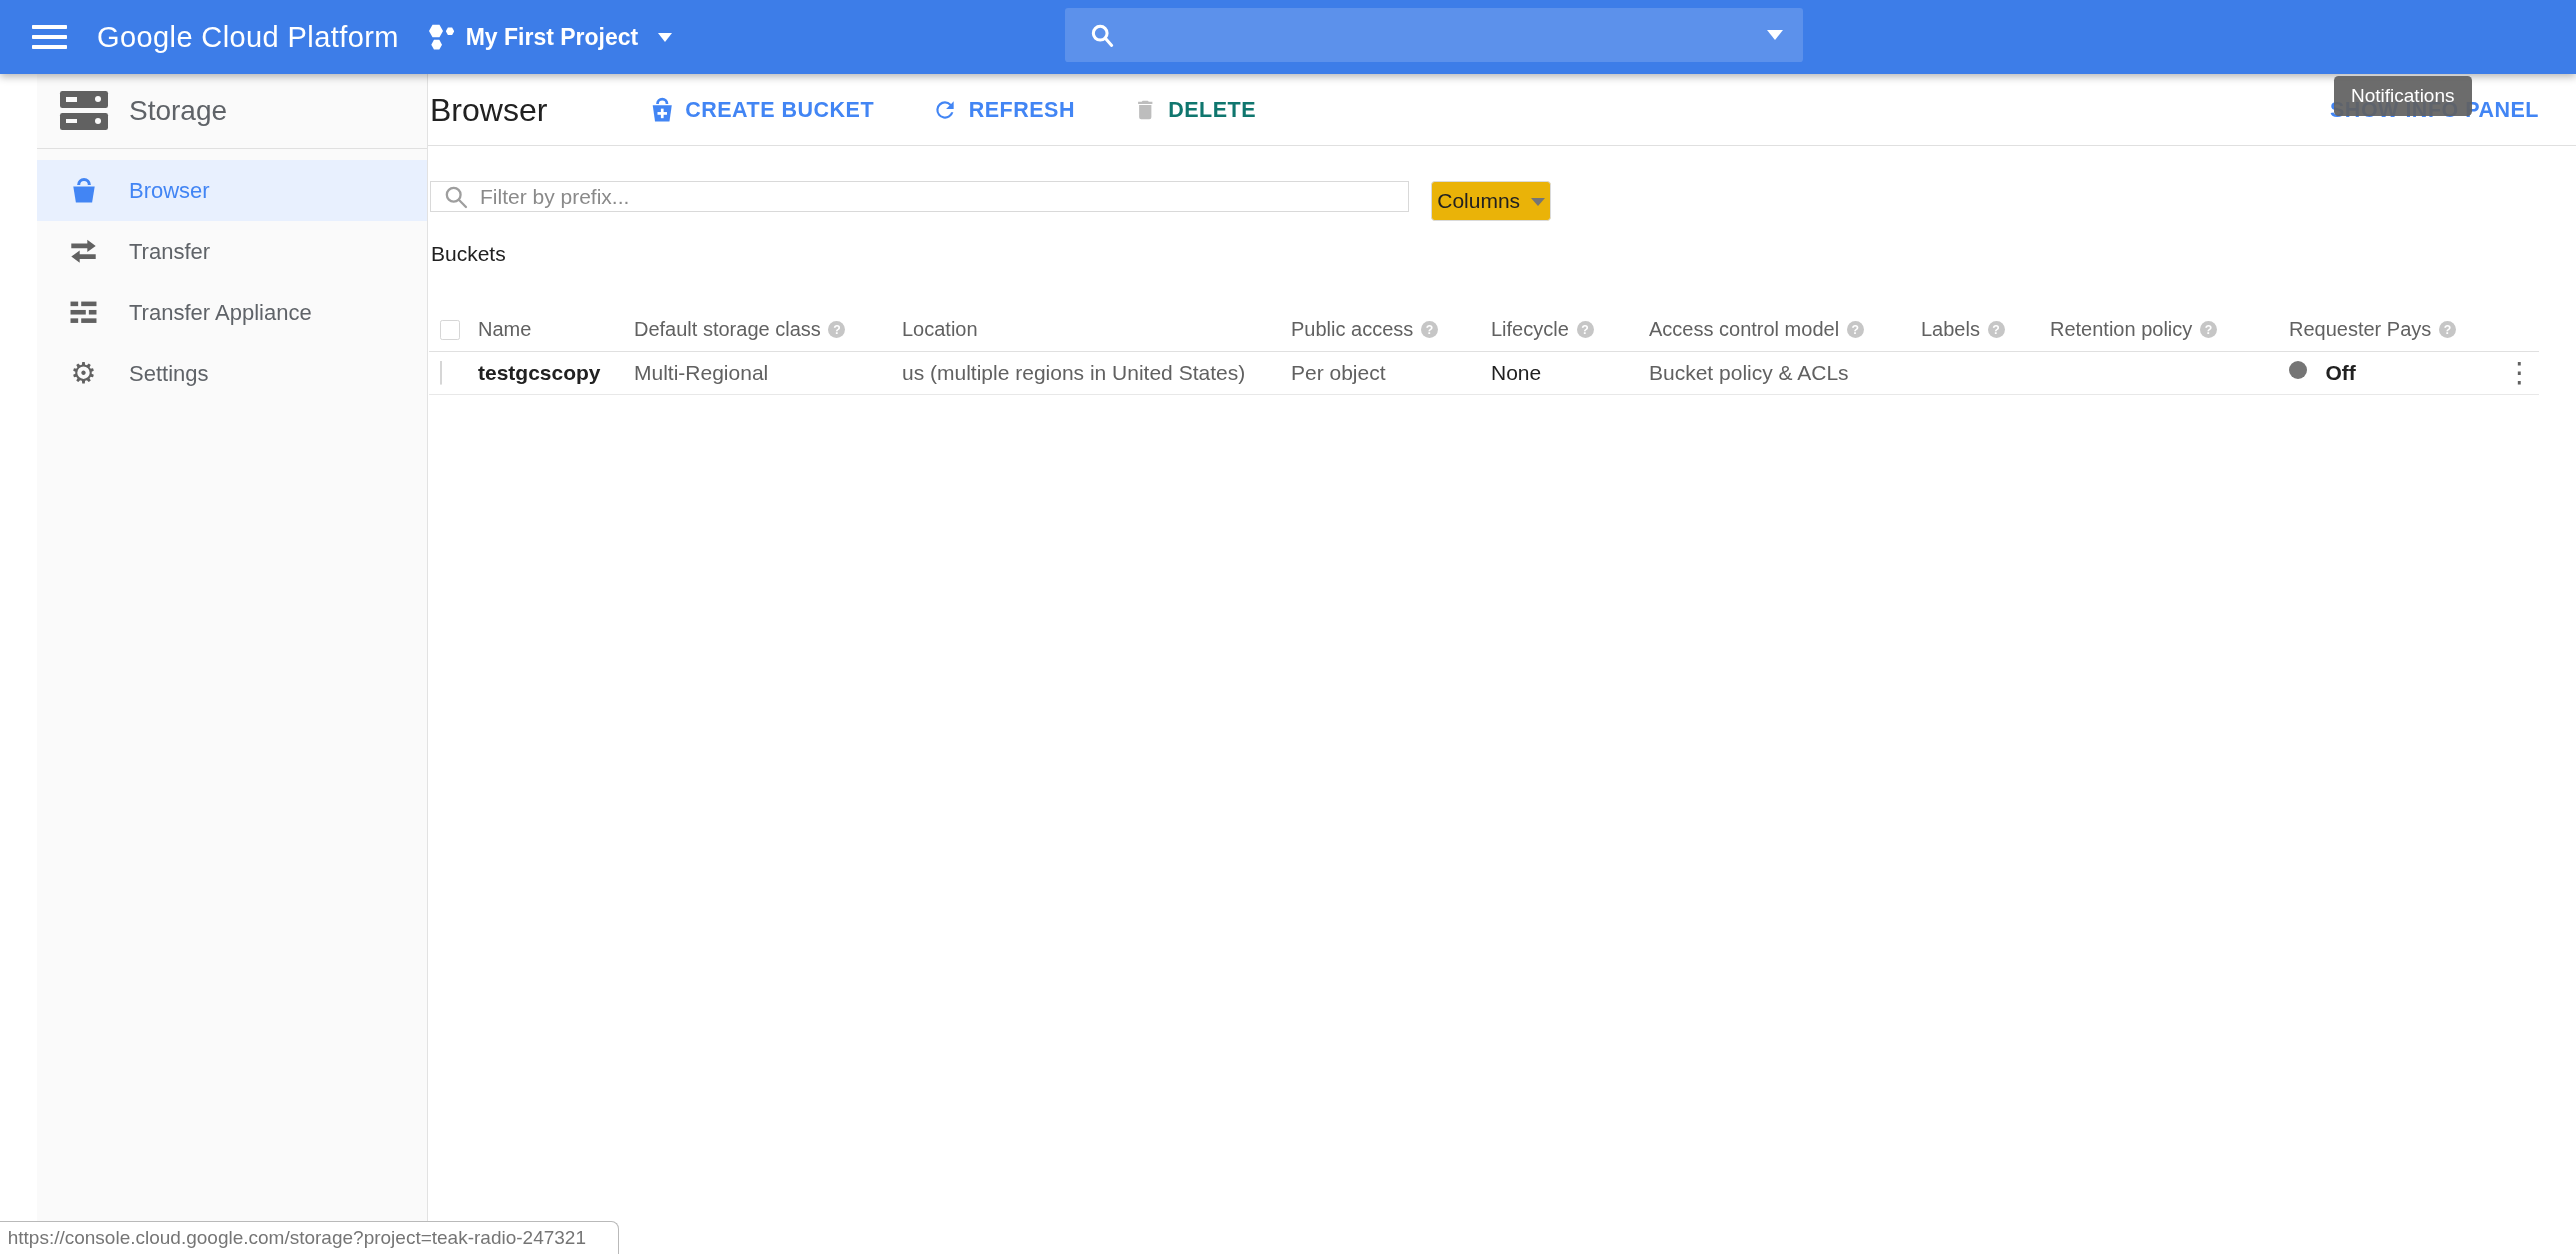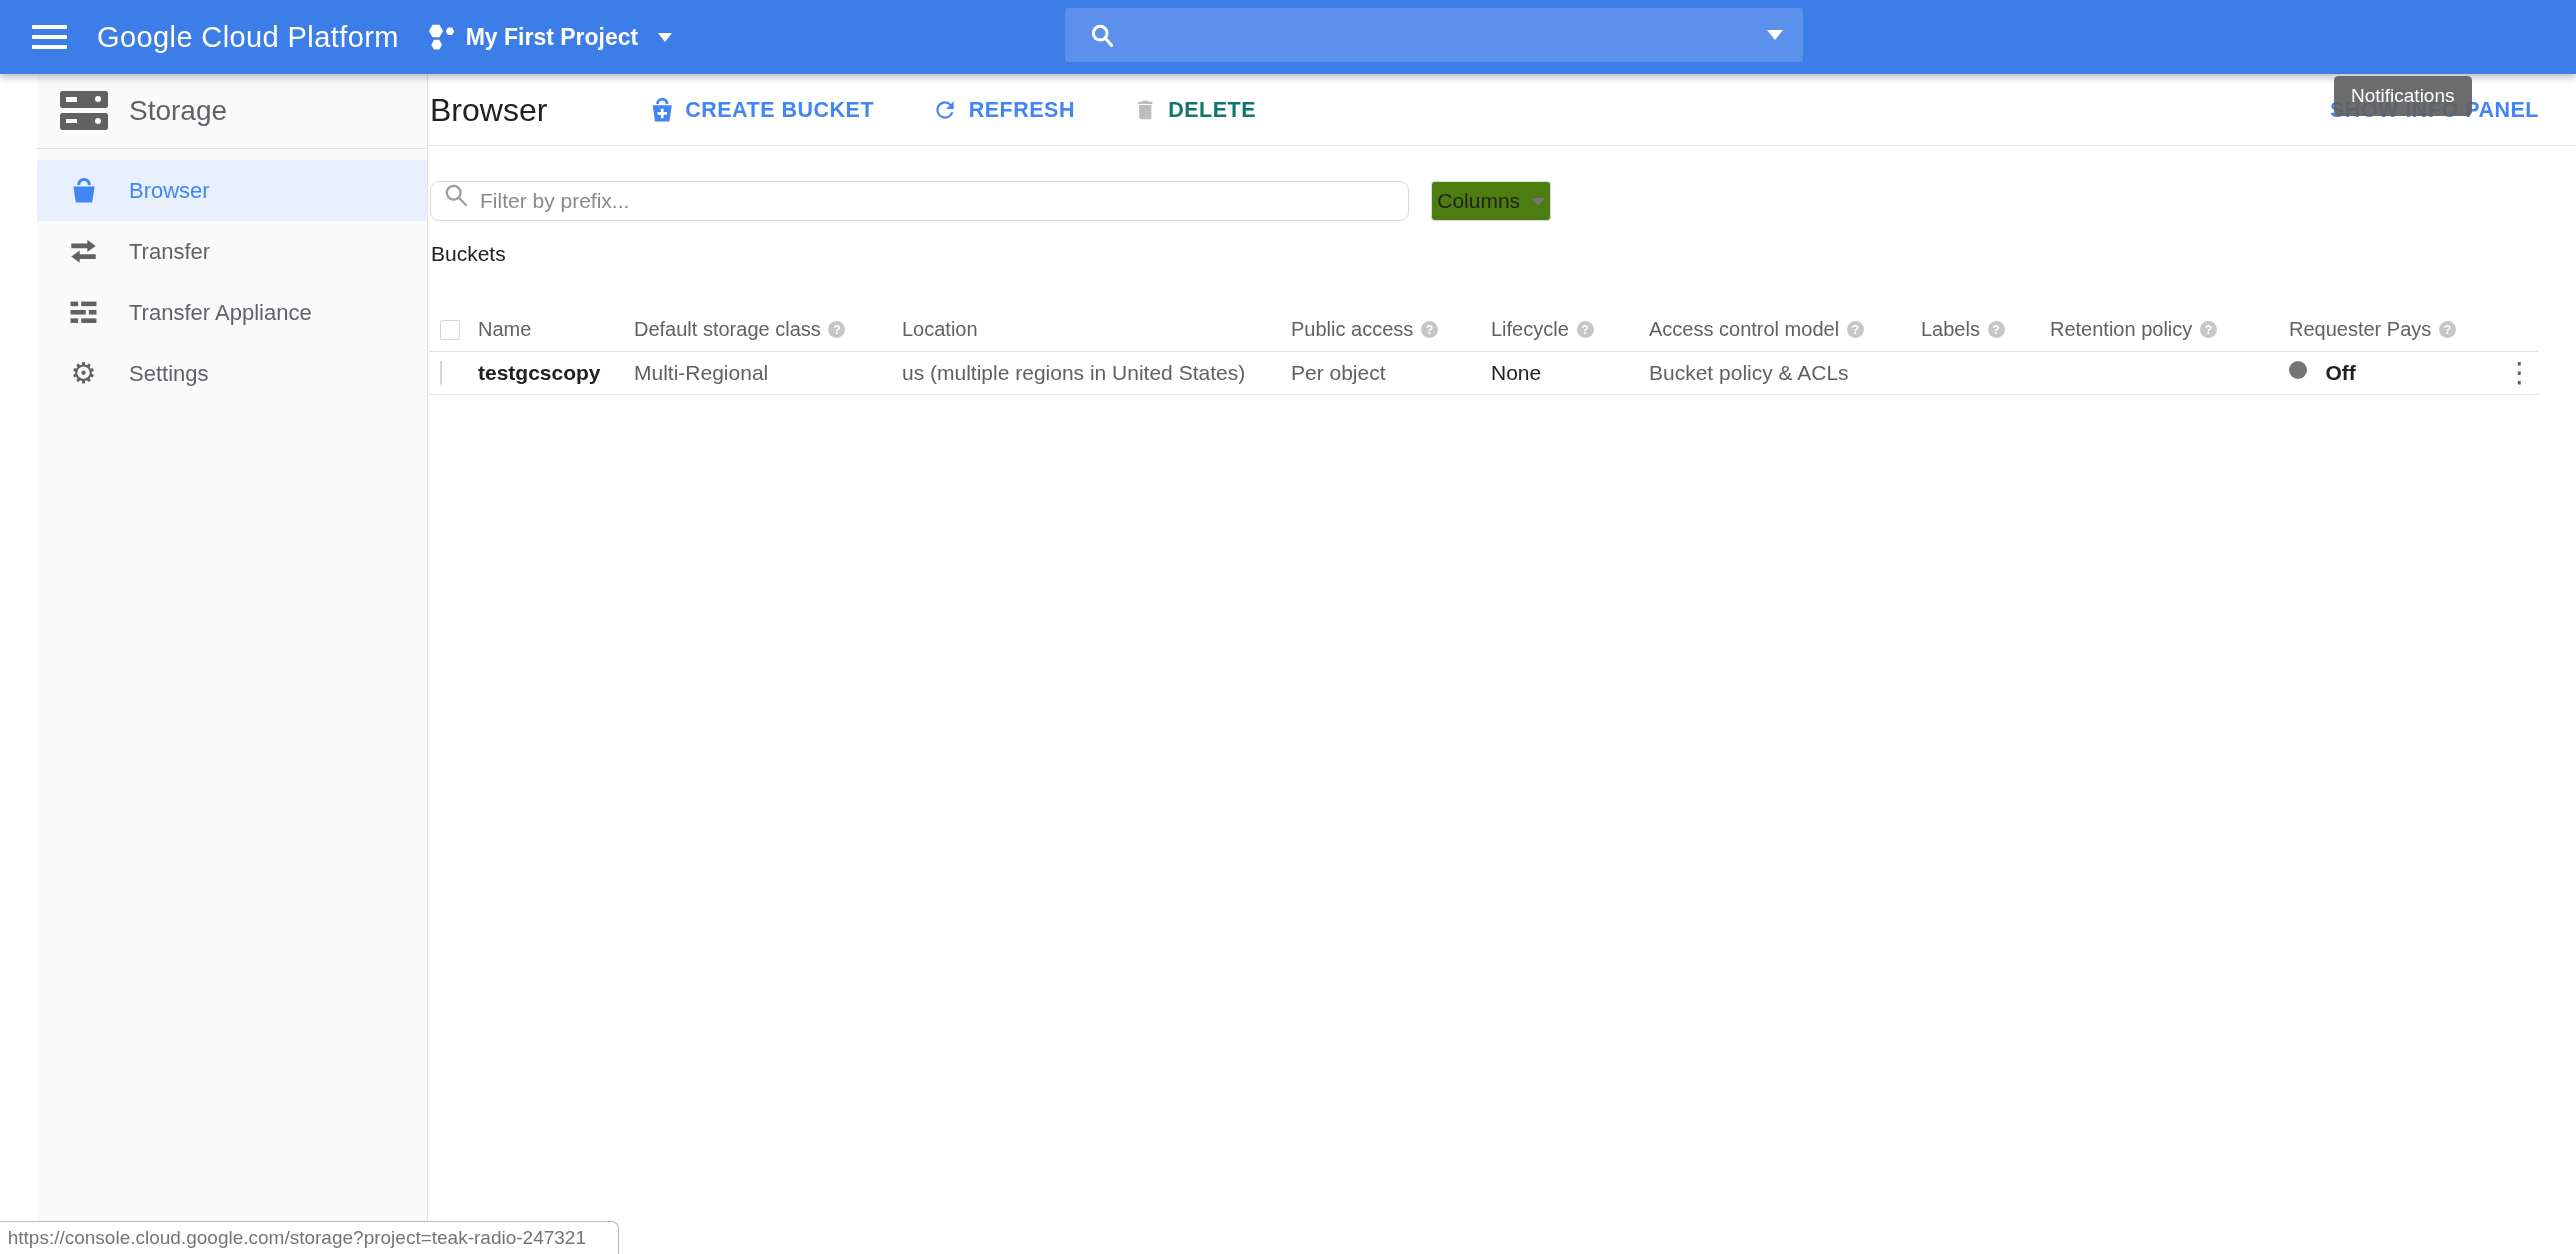--- a/index.html
+++ b/index.html
@@ -55,29 +55,29 @@
   .page-title { position:absolute; left:37px; top:0; height:72px; line-height:72px; font-size:32px; color:#212121; }
   .actions { position:absolute; left:257px; top:0; height:72px; display:flex; align-items:center; gap:58px; }
   .action-btn { display:flex; align-items:center; gap:10.7px; font-size:21.5px; font-weight:bold;
                 letter-spacing:0.5px; color:#4285F4; cursor:pointer; white-space:nowrap; }
   .action-btn.disabled { color:#0f766e; cursor:default; }
   .panel-link { position:absolute; right:37px; top:0; height:72px; line-height:72px;
                 font-size:21.5px; font-weight:bold; letter-spacing:0.5px; color:#4285F4;
                 cursor:pointer; z-index:1; white-space:nowrap; }
 
   
-  .filter-input { position:absolute; left:430px; top:181px; width:979px; height:40px;
-                  border:1.5px solid #D9D9D9; border-radius:9px; background:#fff;
-                  display:flex; align-items:flex-start; }
+  .filter-input { position:absolute; left:430px; top:181px; width:979px; height:31px;
+                  border:1.5px solid #D9D9D9; border-radius:0; background:#fff;
+                  display:flex; align-items:center; }
   .filter-input svg { margin:0 10.7px 0 12.3px; flex:none; }
   .filter-input input { border:none; outline:none; flex:1; font-size:21px; color:#212121;
                         font-family:inherit; background:transparent; height:100%; }
   .filter-input input::placeholder { color:#8a8a8a; }
   .columns-btn { position:absolute; left:1431px; top:181px; width:120px; height:40px;
-                 background:#4d7c0f; border:1.5px solid #DADADA; border-radius:3.8px;
+                 background:#eab308; border:1.5px solid #DADADA; border-radius:3.8px;
                  display:flex; align-items:center; justify-content:center; gap:10.7px;
                  font-size:21px; color:#212121; cursor:pointer; }
   .columns-caret { width:0; height:0; border-left:7px solid transparent; border-right:7px solid transparent;
                    border-top:8.4px solid #757575; margin-top:2.3px; }
   .buckets-label { position:absolute; left:431px; top:242px; font-size:21px; color:#212121; }
 
   
   .table { position:absolute; left:429px; top:308px; width:2110px; }
   .trow { display:grid; grid-template-columns:49px 156px 268px 389px 200px 158px 272px 129px 239px 212px 37px;
           align-items:center; }

